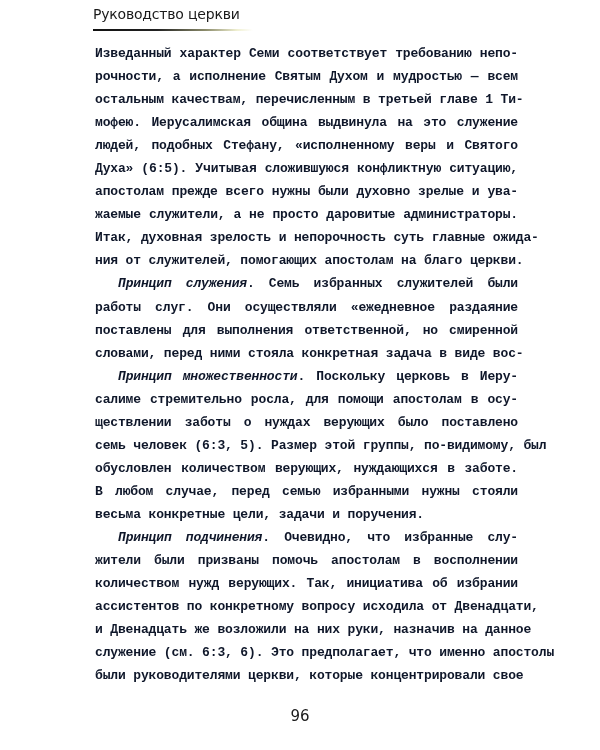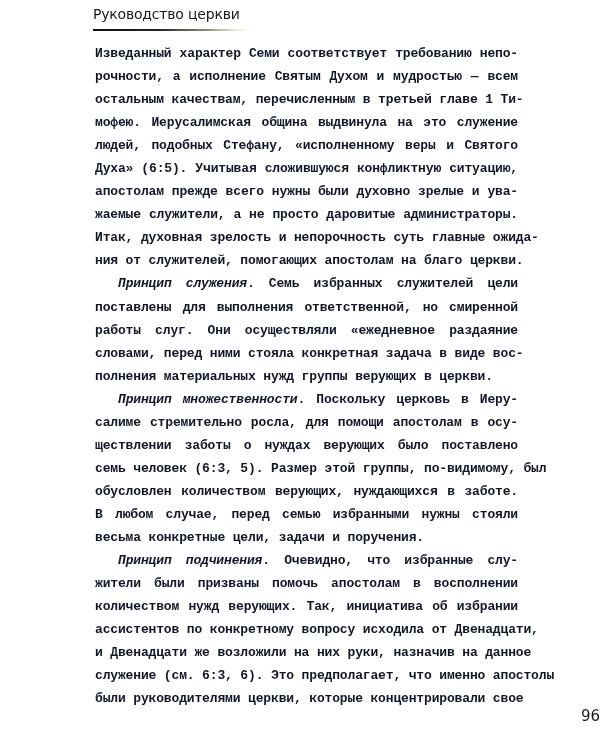--- a/index.html
+++ b/index.html
@@ -57,21 +57,21 @@
     }
     .run-in {
       font-style: italic;
       font-weight: bold;
     }
     .folio {
       position: absolute;
       left: 0;
       width: 600px;
       top: 707px;
-      text-align: right;
+      text-align: center;
       font-family: "DejaVu Sans", sans-serif;
       font-size: 15px;
       color: #1a1a1a;
     }
   </style>
 </head>
 <body>
 
 <div class="running-head">Руководство церкви</div>
 <div class="head-rule"></div>
@@ -85,41 +85,40 @@
     <span class="line">мофею. Иерусалимская община выдвинула на это служение</span>
     <span class="line">людей, подобных Стефану, «исполненному веры и Святого</span>
     <span class="line">Духа» (6:5). Учитывая сложившуюся конфликтную ситуацию,</span>
     <span class="line">апостолам прежде всего нужны были духовно зрелые и ува-</span>
     <span class="line">жаемые служители, а не просто даровитые администраторы.</span>
     <span class="line">Итак, духовная зрелость и непорочность суть главные ожида-</span>
     <span class="line last">ния от служителей, помогающих апостолам на благо церкви.</span>
   </div>
 
   <div>
-    <span class="line indent"><span class="run-in">Принцип служения</span><span>. Семь избранных служителей цели</span></span>
+    <span class="line indent"><span class="run-in">Принцип служения</span><span>. Семь избранных служителей были</span></span>
+    <span class="line">работы слуг. Они осуществляли «ежедневное раздаяние</span>
     <span class="line">поставлены для выполнения ответственной, но смиренной</span>
-    <span class="line">работы слуг. Они осуществляли «ежедневное раздаяние</span>
     <span class="line">словами, перед ними стояла конкретная задача в виде вос-</span>
-    <span class="line last">полнения материальных нужд группы верующих в церкви.</span>
   </div>
 
   <div>
     <span class="line indent"><span class="run-in">Принцип множественности</span><span>. Поскольку церковь в Иеру-</span></span>
     <span class="line">салиме стремительно росла, для помощи апостолам в осу-</span>
     <span class="line">ществлении заботы о нуждах верующих было поставлено</span>
     <span class="line">семь человек (6:3, 5). Размер этой группы, по-видимому, был</span>
     <span class="line">обусловлен количеством верующих, нуждающихся в заботе.</span>
     <span class="line">В любом случае, перед семью избранными нужны стояли</span>
     <span class="line last">весьма конкретные цели, задачи и поручения.</span>
   </div>
 
   <div>
     <span class="line indent"><span class="run-in">Принцип подчинения</span><span>. Очевидно, что избранные слу-</span></span>
     <span class="line">жители были призваны помочь апостолам в восполнении</span>
     <span class="line">количеством нужд верующих. Так, инициатива об избрании</span>
     <span class="line">ассистентов по конкретному вопросу исходила от Двенадцати,</span>
-    <span class="line">и Двенадцати же возложили на них руки, назначив на данное</span>
+    <span class="line">и Двенадцать же возложили на них руки, назначив на данное</span>
     <span class="line">служение (см. 6:3, 6). Это предполагает, что именно апостолы</span>
     <span class="line">были руководителями церкви, которые концентрировали свое</span>
   </div>
 </div>
 
 <div class="folio">96</div>
 
 </body></html>

